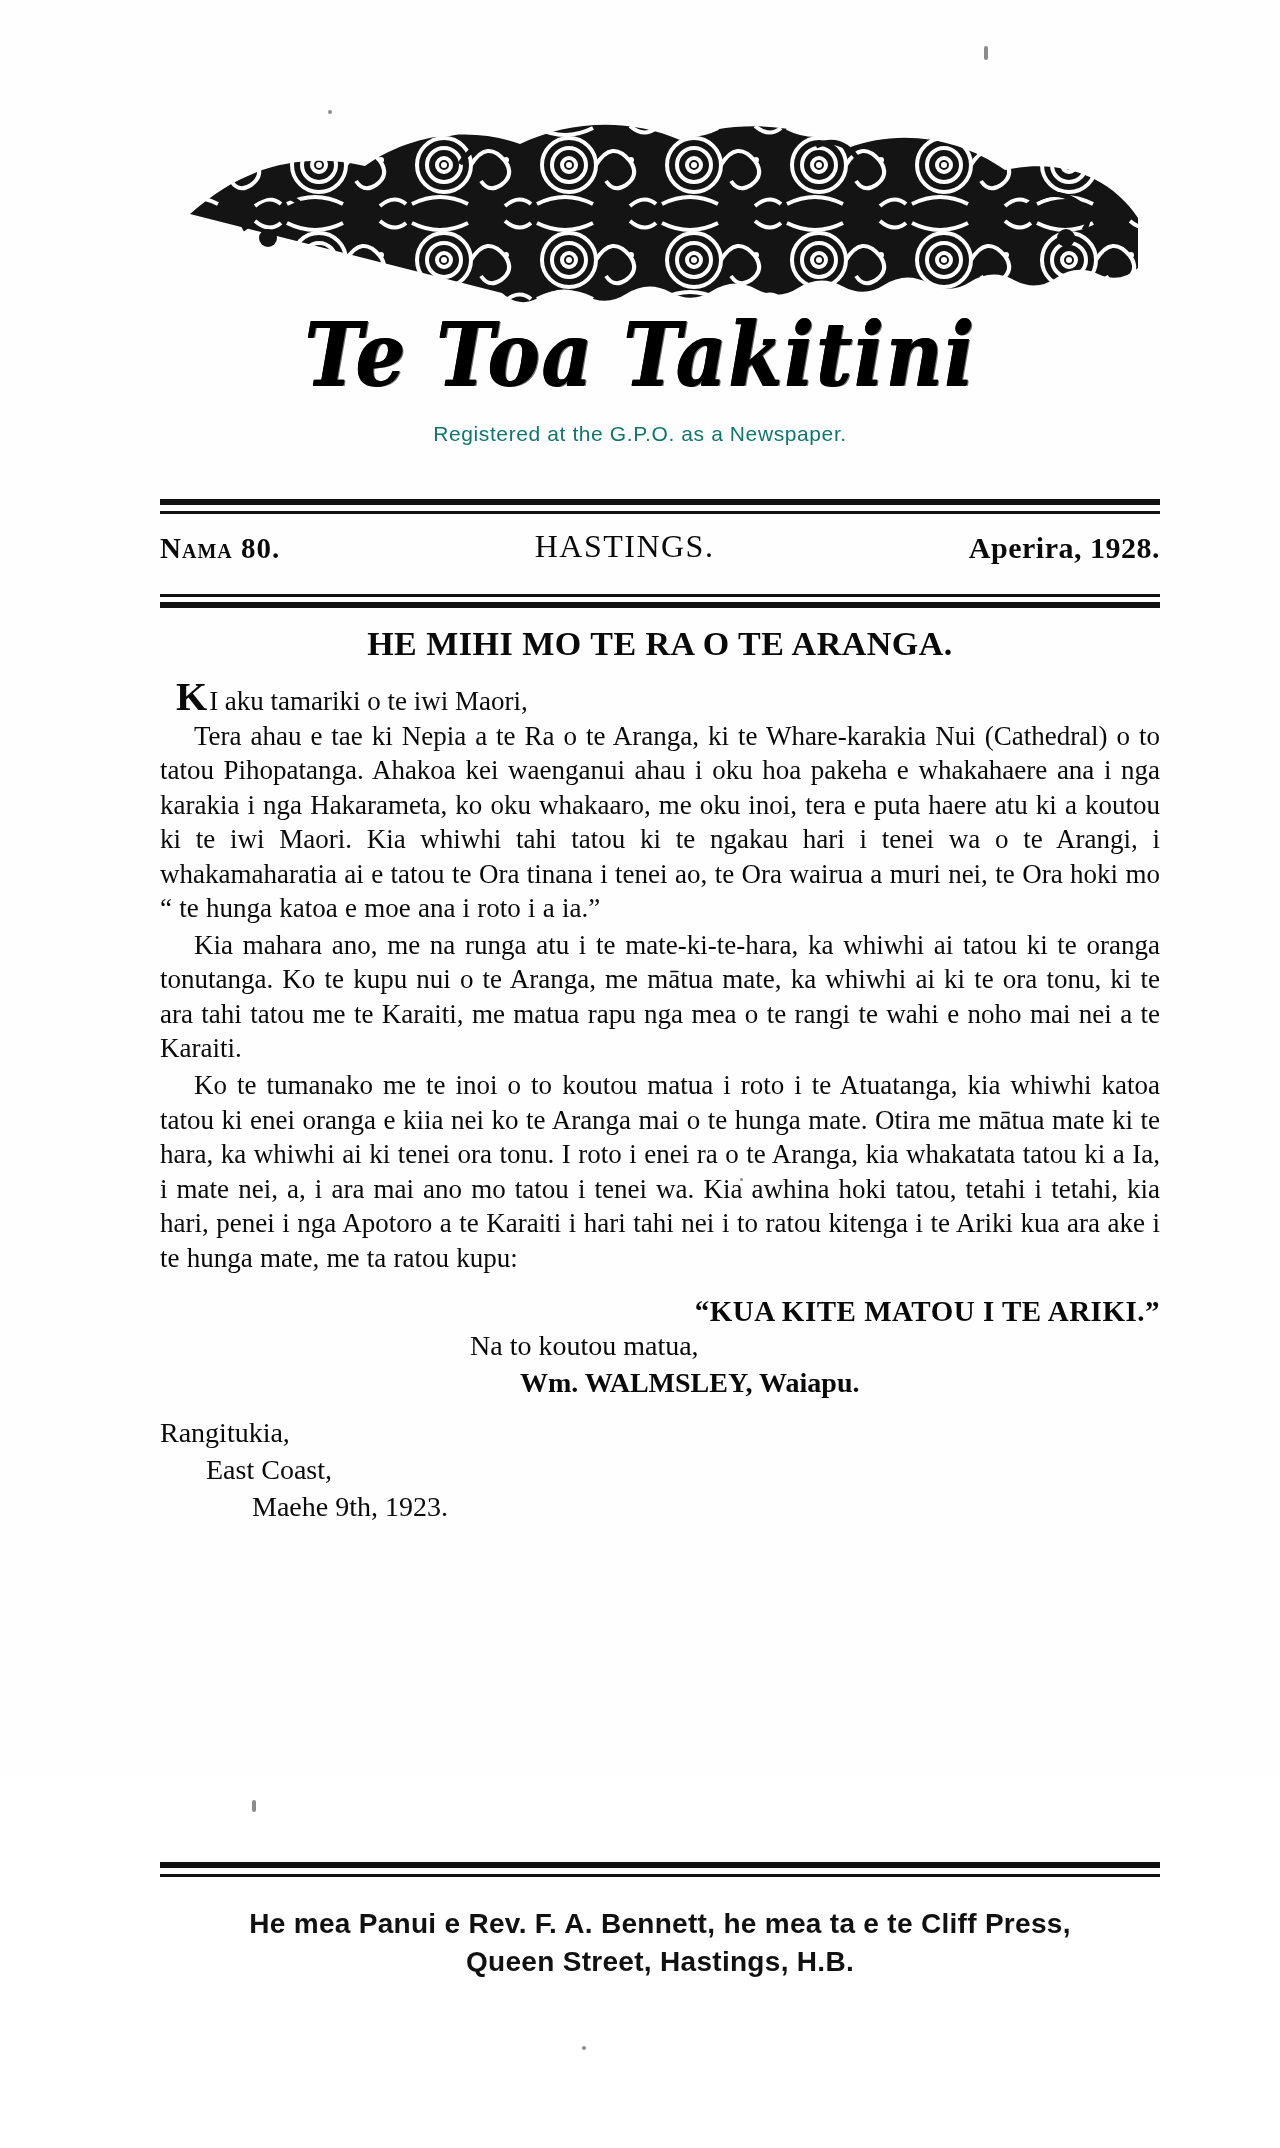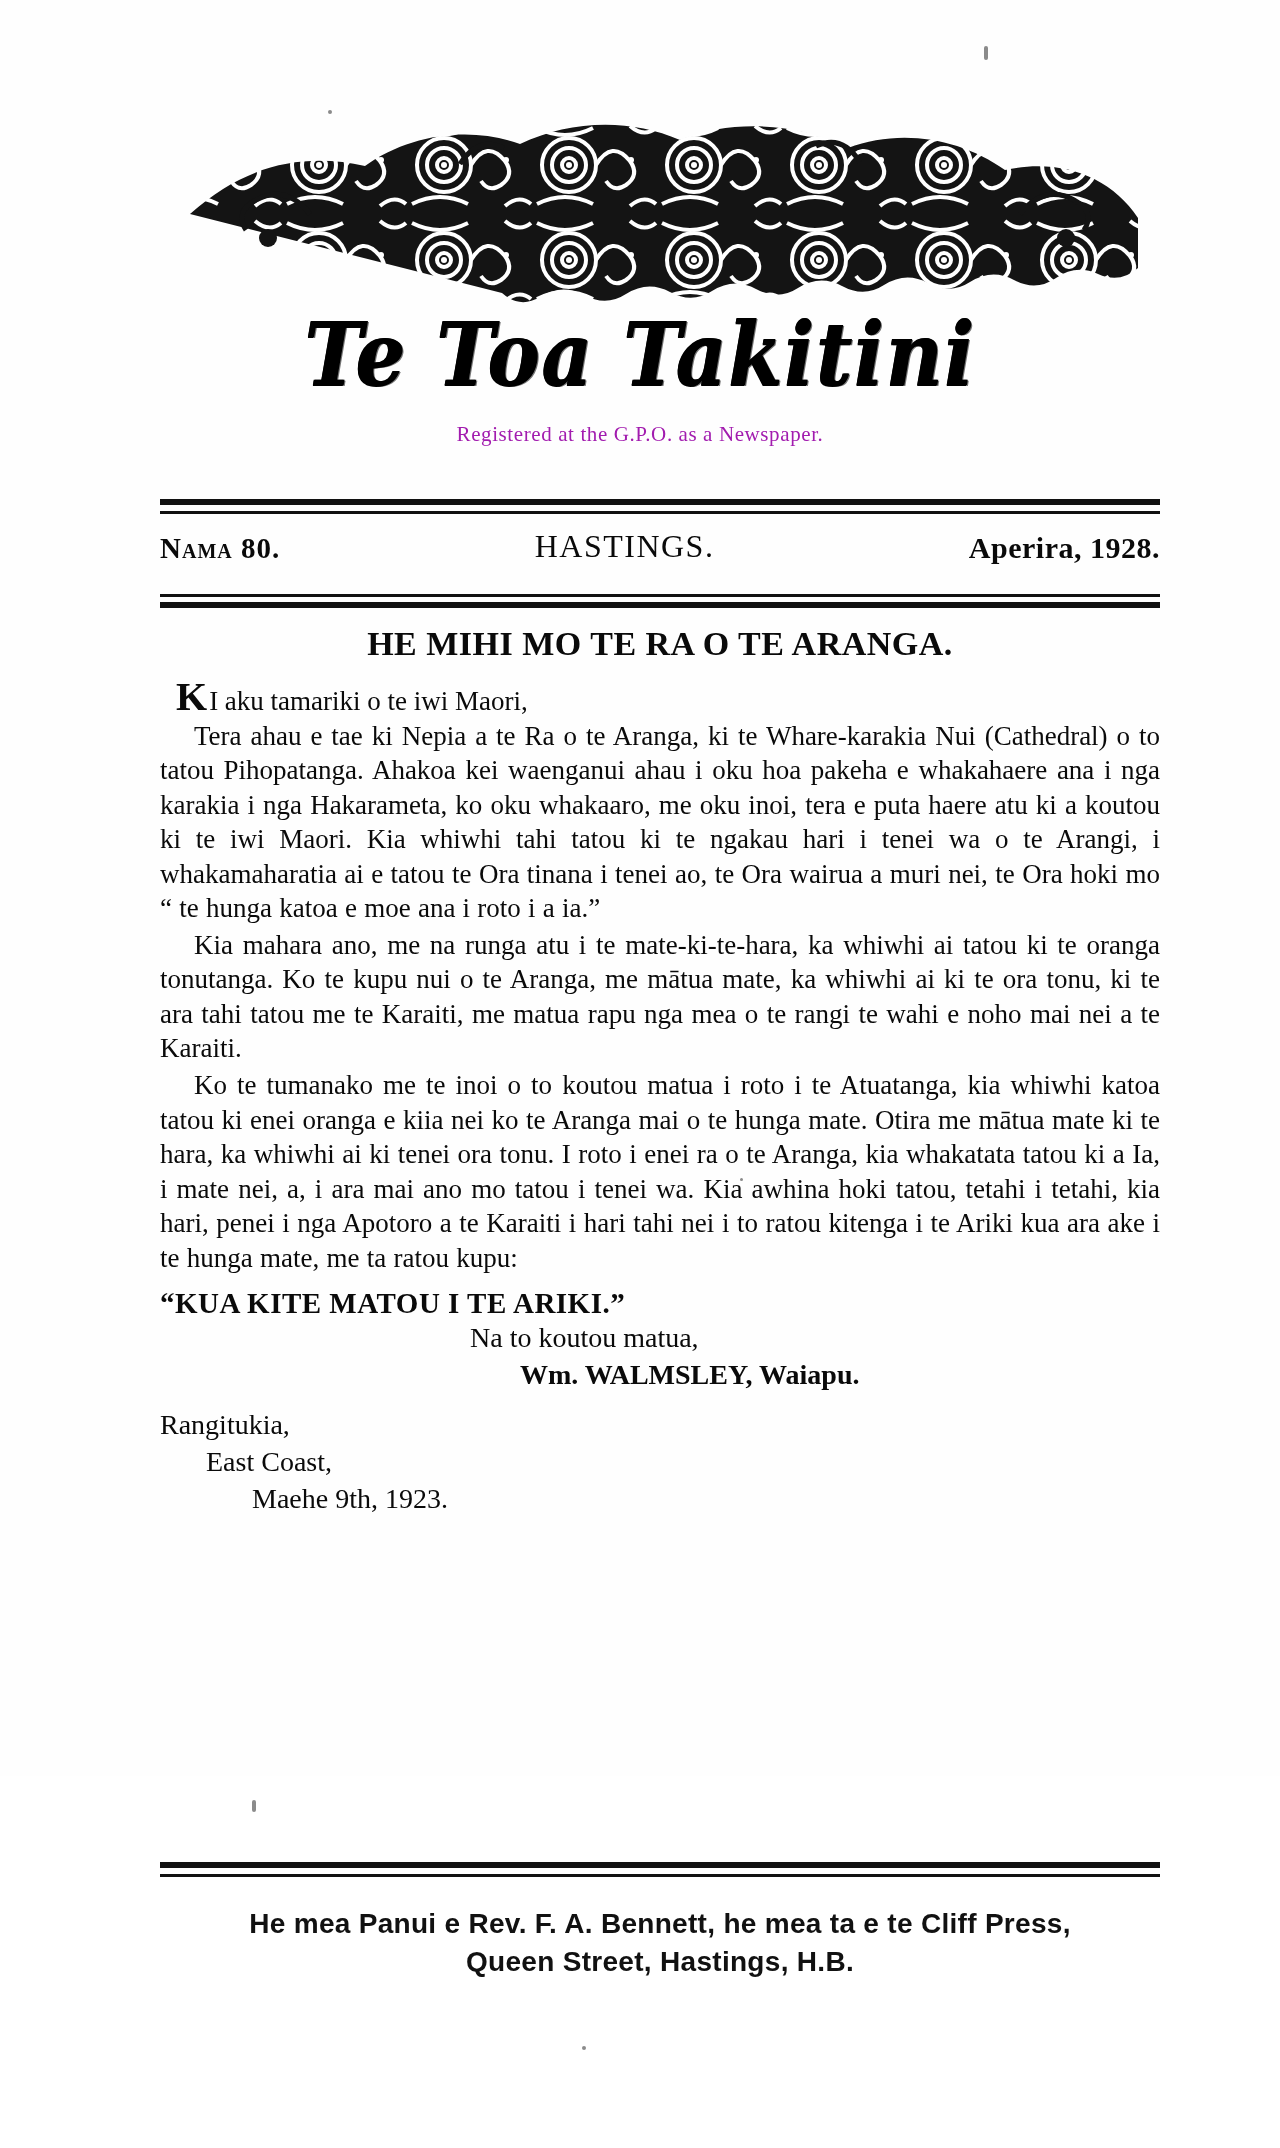--- a/index.html
+++ b/index.html
@@ -45,24 +45,24 @@
     font-style: italic;
     font-size: 78px;
     letter-spacing: 2px;
     line-height: 1;
     color: #000;
     text-shadow: 1px 0 0 #000, 0 1px 0 #000, 2px 1px 0 rgba(0,0,0,0.55);
     transform: scaleY(1.12);
   }
   .registered {
     margin-top: 28px;
-    font-family: Liberation Serif, serif;
+    font-family: Liberation Sans, sans-serif;
     font-size: 21px;
     letter-spacing: 0.6px;
-    color: #a21caf;
+    color: #0f766e;
   }
 
   
   .rule-thick {
     position: absolute;
     left: 160px;
     width: 1000px;
     background: #111;
   }
   .rule-thin {
@@ -131,25 +131,25 @@
     line-height: 1.28;
     margin: 0 0 2px 0;
     text-align: justify;
     text-justify: inter-word;
     word-spacing: 0.5px;
   }
   p.body.indent { text-indent: 34px; }
   p.body.indent-big { text-indent: 112px; }
 
   .quote-line {
-    text-align: left;
+    text-align: right;
     font-size: 29px;
     font-weight: 600;
     letter-spacing: 0.5px;
-    margin-top: 12px;
+    margin-top: 20px;
   }
   .signoff {
     font-size: 28px;
     line-height: 1.3;
   }
   .signoff .l1 { padding-left: 270px; }
   .signoff .l2 { padding-left: 310px; }
   .signoff .l3 { padding-left: 360px; font-weight: 600; }
 
   .address {

